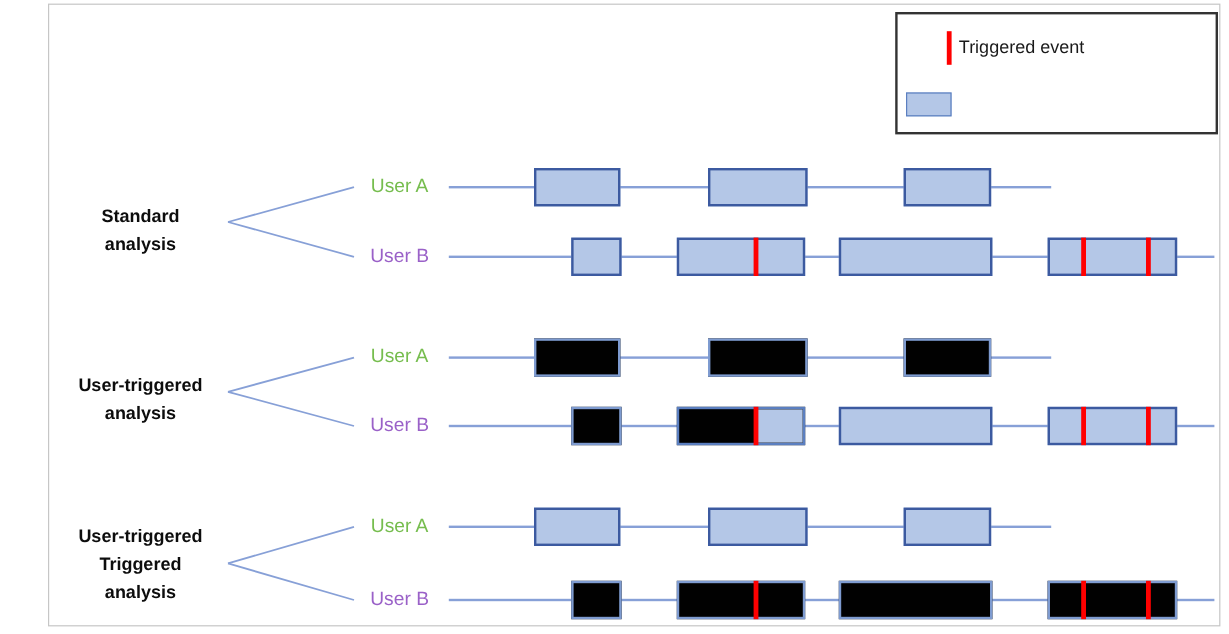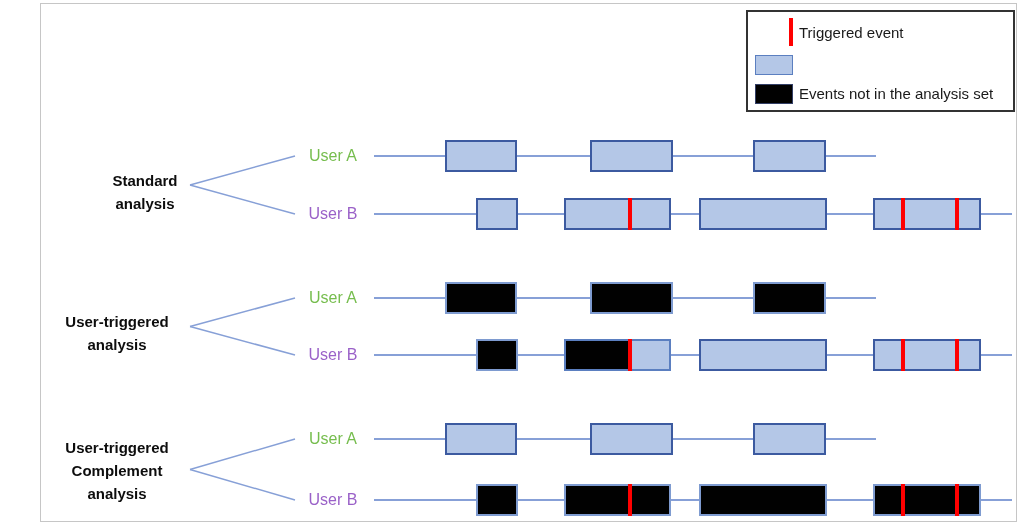--- a/index.html
+++ b/index.html
@@ -60,28 +60,22 @@
       <span class="legend-swatch-col">
           <span class="legend-trigger-swatch"></span>
         </span>
       <span class="legend-label">Triggered event</span>
     </div>
     <div class="legend-item">
       <span class="legend-swatch-col">
           <span class="legend-in-swatch"></span>
         </span>
     </div>
-    <div class="legend-item">
-      <span class="legend-swatch-col">
-          <span class="legend-out-swatch"></span>
-        </span>
-      <span class="legend-label">Events not in the analysis set</span>
-    </div>
   </div>
-<div class="section-label" style="left: 42px; top: 169px; width: 150px; padding-left: 28px;">
+<div class="section-label" style="left: 42px; top: 169px; width: 150px;">
       <div>Standard</div>
       <div>analysis</div>
     </div>
     <div class="user-label" style="left: 296px; top: 145px; color: rgb(118, 189, 78);">User A</div>
     <div class="timeline" style="left: 374px; top: 155px; width: 502px;"></div>
     <div class="event-box in" style="left: 445px; top: 140px; width: 72px; height: 32px;"></div>
     <div class="event-box in" style="left: 590px; top: 140px; width: 83px; height: 32px;"></div>
     <div class="event-box in" style="left: 753px; top: 140px; width: 73px; height: 32px;"></div>
     <div class="user-label" style="left: 296px; top: 203px; color: rgb(154, 97, 200);">User B</div>
     <div class="timeline" style="left: 374px; top: 213px; width: 638px;"></div>
@@ -107,21 +101,21 @@
     <div class="event-box split" style="left: 564px; top: 339px; width: 107px; height: 32px;">
       <div class="split-in-overlay" style="left: 64px;"></div>
     </div>
     <div class="trigger-line" style="left: 628px; top: 339px; height: 32px;"></div>
     <div class="event-box in" style="left: 699px; top: 339px; width: 128px; height: 32px;"></div>
     <div class="event-box in" style="left: 873px; top: 339px; width: 108px; height: 32px;"></div>
     <div class="trigger-line" style="left: 901px; top: 339px; height: 32px;"></div>
     <div class="trigger-line" style="left: 955px; top: 339px; height: 32px;"></div>
     <div class="section-label" style="left: 42px; top: 436px; width: 150px;">
       <div>User-triggered</div>
-      <div>Complement</div>
+      <div>Triggered</div>
       <div>analysis</div>
     </div>
     <div class="user-label" style="left: 296px; top: 428px; color: rgb(118, 189, 78);">User A</div>
     <div class="timeline" style="left: 374px; top: 438px; width: 502px;"></div>
     <div class="event-box in" style="left: 445px; top: 423px; width: 72px; height: 32px;"></div>
     <div class="event-box in" style="left: 590px; top: 423px; width: 83px; height: 32px;"></div>
     <div class="event-box in" style="left: 753px; top: 423px; width: 73px; height: 32px;"></div>
     <div class="user-label" style="left: 296px; top: 489px; color: rgb(154, 97, 200);">User B</div>
     <div class="timeline" style="left: 374px; top: 499px; width: 638px;"></div>
     <div class="event-box out" style="left: 476px; top: 484px; width: 42px; height: 32px;"></div>

